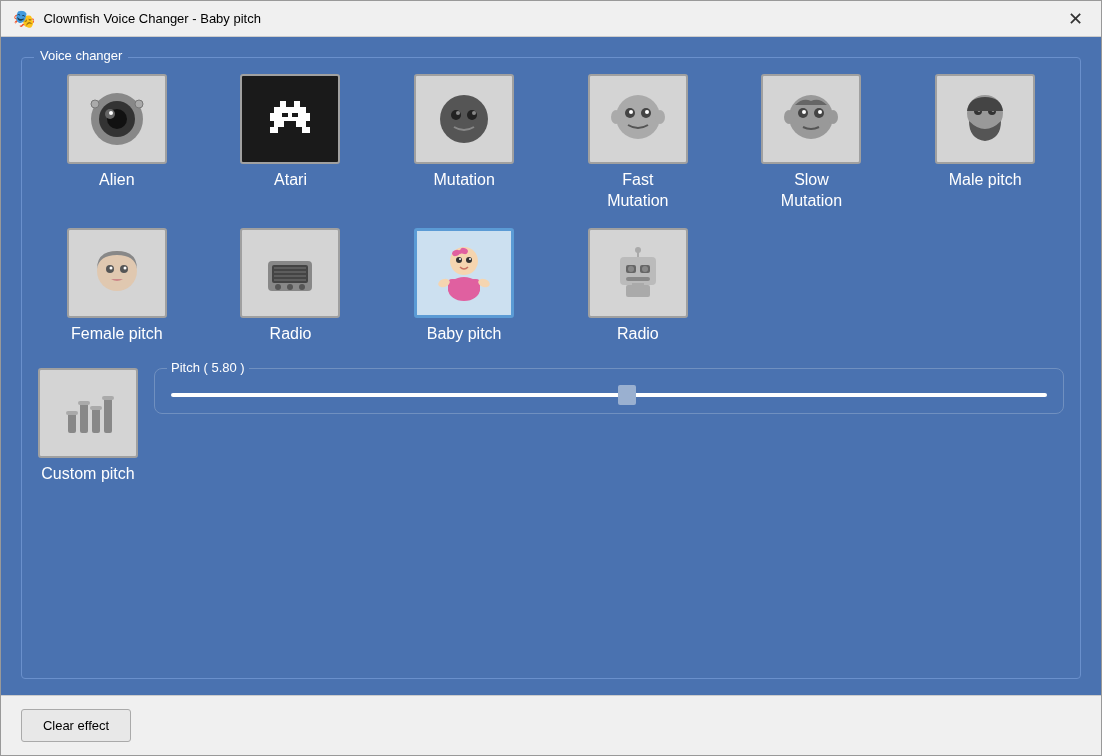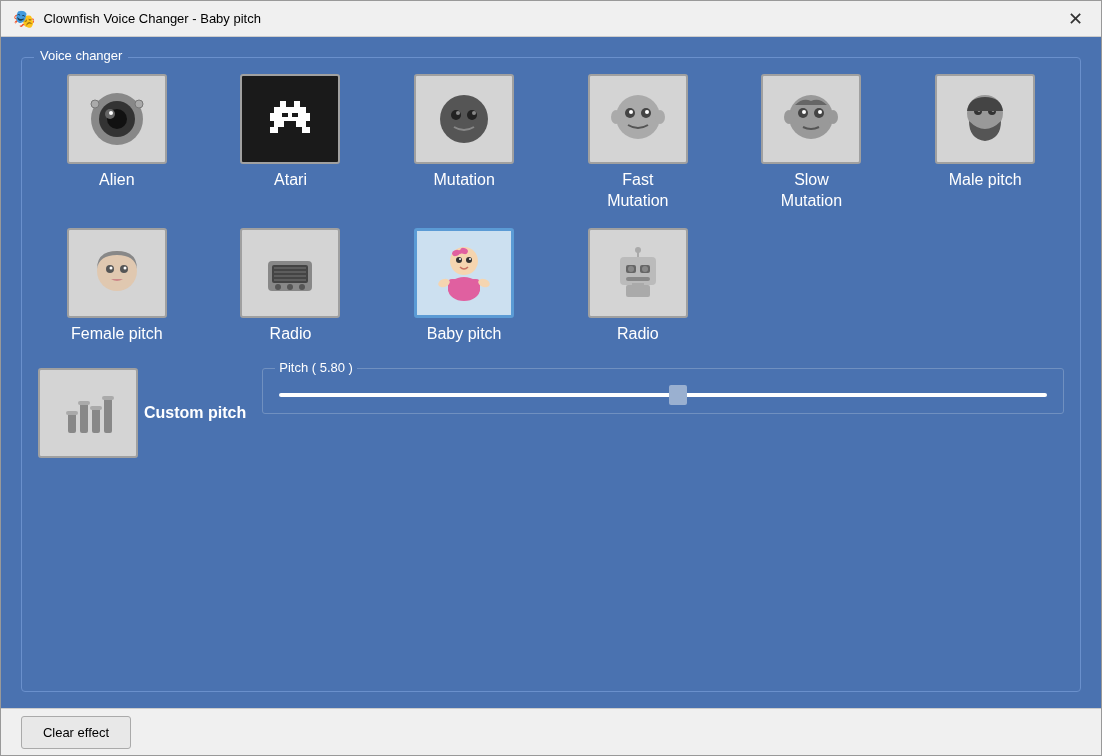--- a/index.html
+++ b/index.html
@@ -116,30 +116,29 @@
       line-height: 1.3;
     }
     .bottom-row {
       display: flex;
       align-items: flex-start;
       gap: 16px;
       margin-top: 4px;
     }
     .custom-pitch-item {
       display: flex;
-      flex-direction: row;
+      flex-direction: column;
       align-items: center;
       gap: 6px;
       cursor: pointer;
-      font-weight: bold;
     }
     .pitch-slider-box {
       flex: 1;
       border: 1px solid #7090c0;
-      border-radius: 3px;
+      border-radius: 8px;
       padding: 10px 16px 16px 16px;
       position: relative;
       background: transparent;
     }
     .pitch-slider-label {
       position: absolute;
       top: -9px;
       left: 12px;
       background: #4a72b0;
       padding: 0 4px;
@@ -161,21 +160,21 @@
       height: 20px;
       background: #9ab0d0;
       border-radius: 2px;
       left: 50%;
       transform: translateX(-50%);
       cursor: pointer;
     }
     .footer {
       background: #f0f0f0;
       border-top: 1px solid #ccc;
-      height: 47px;
+      height: 60px;
       display: flex;
       align-items: center;
       justify-content: space-between;
       padding: 0 20px;
     }
     .footer-btn {
       background: #e8e8e8;
       border: 1px solid #aaa;
       border-radius: 3px;
       padding: 8px 20px;

